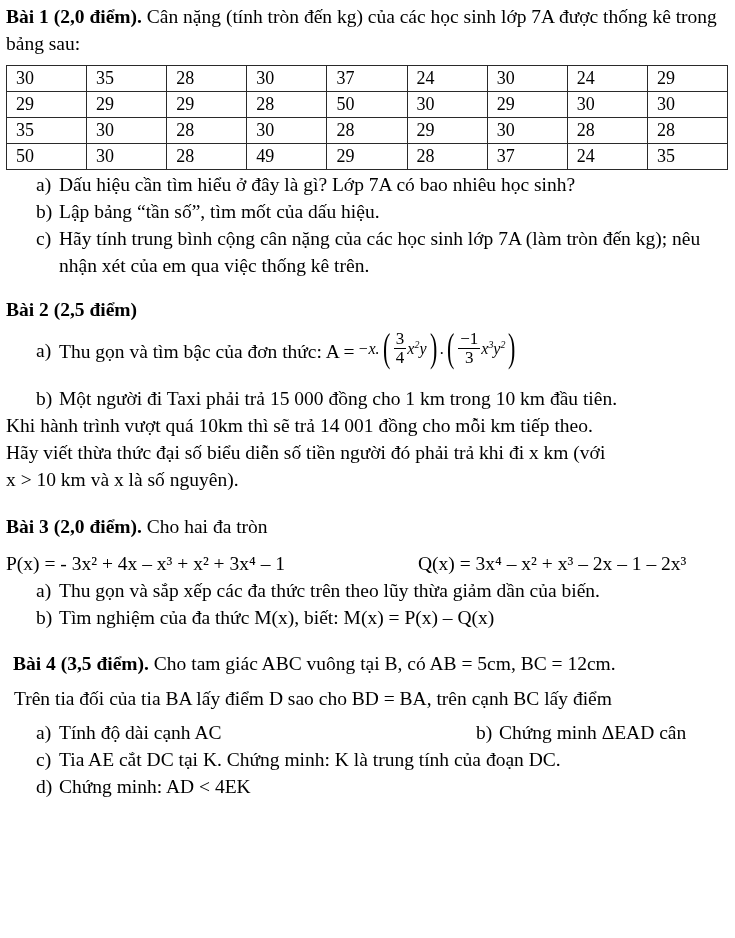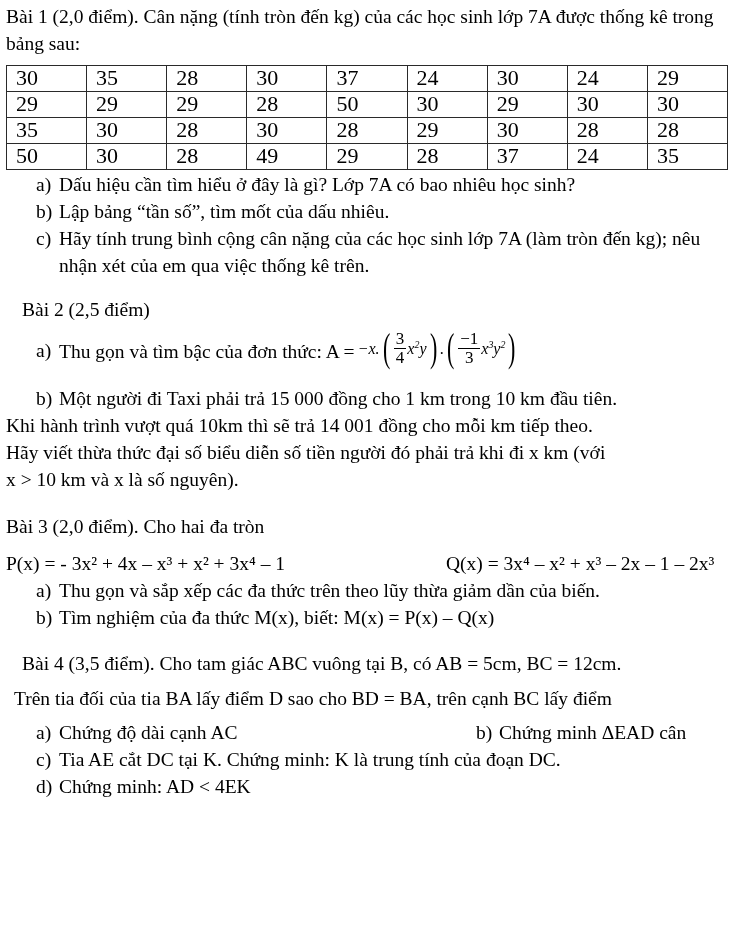--- a/index.html
+++ b/index.html
@@ -11,37 +11,37 @@
   body {
     font-family: "Liberation Serif", "DejaVu Serif", serif;
     color: #000000;
     font-size: 19.5px;
     line-height: 1.38;
     -webkit-font-smoothing: none;
   }
   .page { width: 735px; height: 938px; position: relative; padding: 4px 8px 0 6px; }
 
   .para { margin: 0; }
-  .b { font-weight: normal; }
+  .b { font-weight: bold; }
 
   
   .intro { margin: 0 0 2px 0; padding: 0 4px 0 0; }
 
   
   table.data-table {
     border-collapse: collapse;
     width: 722px;
     margin: 7px 0 2px 0;
     table-layout: fixed;
   }
   table.data-table td {
     border: 1px solid #2a2a2a;
     height: 26px;
     padding: 0 0 0 9px;
-    font-size: 22px;
+    font-size: 18px;
     line-height: 24px;
     vertical-align: middle;
     white-space: nowrap;
   }
 
   
   ol.alpha { list-style: none; margin: 0; padding: 0; }
   ol.alpha > li {
     position: relative;
     padding-left: 53px;
@@ -49,23 +49,23 @@
   }
   ol.alpha > li .mk {
     position: absolute;
     left: 30px;
     top: 0;
     width: 26px;
   }
   .list-1 { margin-top: 2px; }
   .list-1 > li { margin-bottom: 1px; }
 
-  .sec-head { margin: 18px 0 6px 16px; }
+  .sec-head { margin: 18px 0 6px 0; }
   .sec-head-3 { margin: 20px 0 8px 0; }
-  .sec-head-4 { margin: 19px 0 0 16px; }
+  .sec-head-4 { margin: 19px 0 0 7px; }
 
   
   .q2a { position: relative; padding-left: 53px; margin: 4px 0 0 0; min-height: 46px; }
   .q2a .mk { position: absolute; left: 30px; top: 8px; width: 26px; }
   .q2a .lead { display: inline-block; vertical-align: middle; padding-top: 8px; }
   .mathexpr {
     display: inline-block;
     vertical-align: middle;
     font-family: "Liberation Serif", serif;
     font-style: italic;
@@ -99,21 +99,20 @@
   .q2b { margin: 10px 0 0 0; }
   .q2b .first-ln { padding-left: 53px; position: relative; }
   .q2b .first-ln .mk { position: absolute; left: 30px; top: 0; width: 26px; }
   .q2b .cont { padding-left: 0; }
 
   
   .poly-row {
     margin: 10px 0 0 0;
     display: flex;
     align-items: baseline;
-    gap: 28px;
   }
   .poly-p { width: 400px; flex: 0 0 400px; }
   .poly-q { flex: 1 1 auto; margin-left: 12px; }
 
   .list-3 { margin-top: 15px; }
   .list-3 > li { margin-bottom: 2px; }
 
   
   .q4-body { margin: 8px; }
   .list-4 { margin-top: 13px; }
@@ -179,21 +178,21 @@
     </tbody>
   </table>
 
   <ol class="alpha list-1">
     <li>
       <span class="mk">a)</span>
       <span>Dấu hiệu cần tìm hiểu ở đây là gì? Lớp 7A có bao nhiêu học sinh?</span>
     </li>
     <li>
       <span class="mk">b)</span>
-      <span>Lập bảng “tần số”, tìm mốt của dấu nhiêu.</span>
+      <span>Lập bảng “tần số”, tìm mốt của dấu hiệu.</span>
     </li>
     <li>
       <span class="mk">c)</span>
       <span>Hãy tính trung bình cộng cân nặng của các học sinh lớp 7A (làm tròn đến kg); nêu nhận xét của em qua việc thống kê trên.</span>
     </li>
   </ol>
 
   <p class="para sec-head b">Bài 2 (2,5 điểm)</p>
 
   <div class="q2a">
@@ -230,21 +229,21 @@
   </ol>
 
   <p class="para sec-head-4"><span class="b">Bài 4 (3,5 điểm).</span><span> Cho tam giác ABC vuông tại B, có AB = 5cm, BC = 12cm.</span></p>
   <p class="para q4-body">Trên tia đối của tia BA lấy điểm D sao cho BD = BA, trên cạnh BC lấy điểm</p>
 
   <ol class="alpha list-4">
     <li>
       <div class="two-col">
         <div class="c1">
           <span class="mk">a)</span>
-          <span>Chứng độ dài cạnh AC</span>
+          <span>Tính độ dài cạnh AC</span>
         </div>
         <div class="c2">
           <span class="mk">b)</span>
           <span>Chứng minh ΔEAD cân</span>
         </div>
       </div>
     </li>
     <li>
       <span class="mk">c)</span>
       <span>Tia AE cắt DC tại K. Chứng minh: K là trung tính của đoạn DC.</span>

